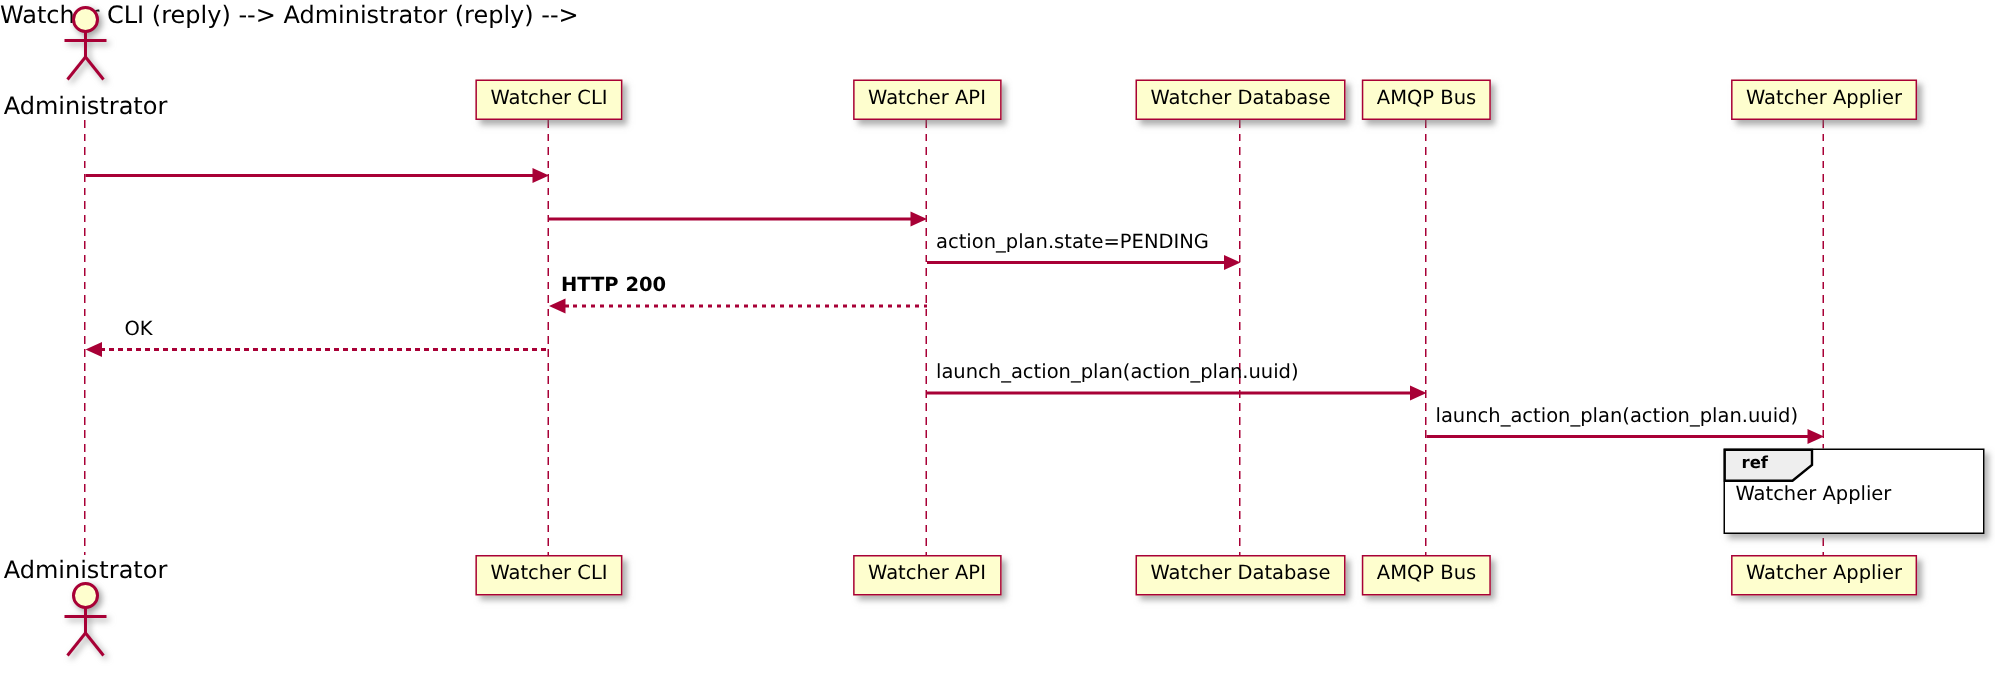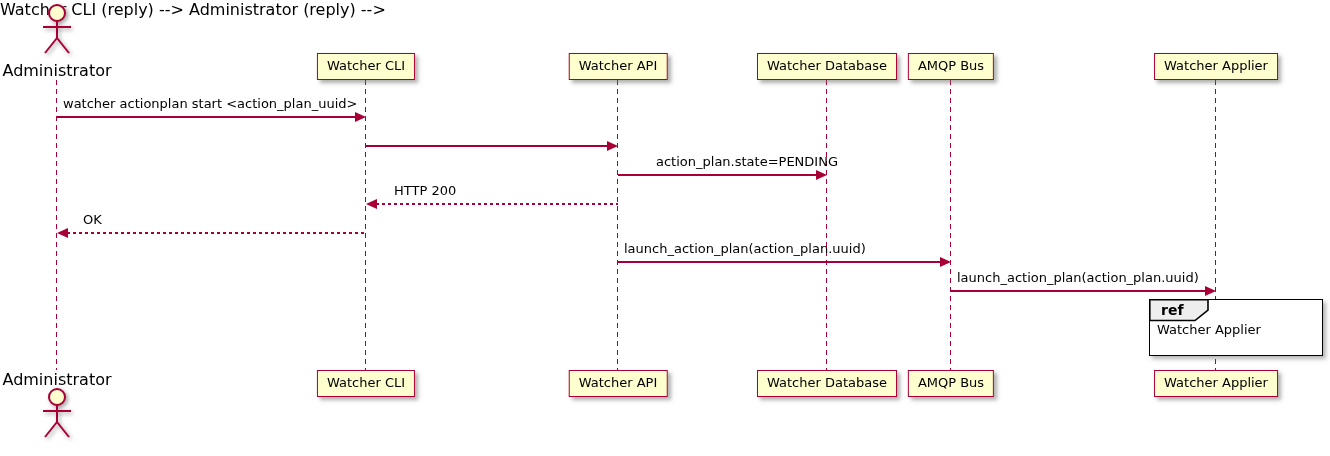--- a/index.html
+++ b/index.html
@@ -32,21 +32,21 @@
   
   .actor-svg { position:absolute; z-index:2; filter:drop-shadow(2px 2px 2px rgba(120,120,120,.7)); }
   .actor-label { position:absolute; transform:translateX(-50%); font-size:16px; white-space:nowrap; z-index:2; }
   
   .ref {
     position:absolute; left:1149px; top:299px; width:172px; height:55px;
     background:#ffffff; border:1.6px solid #000;
     box-shadow:3px 3px 4px rgba(110,110,110,.5); z-index:3;
   }
   .ref-head-svg { position:absolute; left:-1px; top:-1px; }
-  .ref-kw { position:absolute; left:11px; top:2px; font-size:14px; font-weight:bold; }
+  .ref-kw { position:absolute; left:11px; top:2px; font-size:11px; font-weight:bold; }
   .ref-body { position:absolute; left:7px; top:22px; font-size:13px; line-height:16px; white-space:nowrap; }
 </style>
 </head>
 <body>
 
 <div id="canvas">
 
   
   <div class="lifeline" style="left:56px;"></div>
   <div class="lifeline" style="left:365px;"></div>
@@ -66,35 +66,34 @@
   <div class="actor-label" style="left:57px; top:61px;">Administrator</div>
 
   
   <div class="pbox" style="left:366px; top:53px;"><span>Watcher CLI</span></div>
   <div class="pbox" style="left:618px; top:53px;"><span>Watcher API</span></div>
   <div class="pbox" style="left:827px; top:53px;"><span>Watcher Database</span></div>
   <div class="pbox" style="left:951px; top:53px;"><span>AMQP Bus</span></div>
   <div class="pbox" style="left:1216px; top:53px;"><span>Watcher Applier</span></div>
 
   
-  <div class="msg-label" style="left:63px; top:96px;">watcher actionplan start &lt;action_plan_uuid&gt;</div>
   <div class="msg-line line-solid" style="left:57px; top:116px; width:303px;"></div>
   <div class="head head-right" style="left:355px; top:112px;"></div>
 
   
   <div class="msg-line line-solid" style="left:366px; top:145px; width:246px;"></div>
   <div class="head head-right" style="left:607px; top:141px;"></div>
 
   
-  <div class="msg-label" style="left:624px; top:154px;margin-left:32px;">action_plan.state=PENDING</div>
+  <div class="msg-label" style="left:624px; top:154px;">action_plan.state=PENDING</div>
   <div class="msg-line line-solid" style="left:618px; top:174px; width:203px;"></div>
   <div class="head head-right" style="left:816px; top:170px;"></div>
 
    Watcher CLI (reply) --&gt;
-  <div class="msg-label" style="left:394px; top:183px;">HTTP 200</div>
+  <div class="msg-label" style="left:374px; top:183px;font-weight:bold;">HTTP 200</div>
   <div class="msg-line line-dashed" style="left:376px; top:203px; width:242px;"></div>
   <div class="head head-left" style="left:366px; top:199px;"></div>
 
    Administrator (reply) --&gt;
   <div class="msg-label" style="left:83px; top:212px;">OK</div>
   <div class="msg-line line-dashed" style="left:67px; top:232px; width:299px;"></div>
   <div class="head head-left" style="left:57px; top:228px;"></div>
 
   
   <div class="msg-label" style="left:624px; top:241px;">launch_action_plan(action_plan.uuid)</div>

